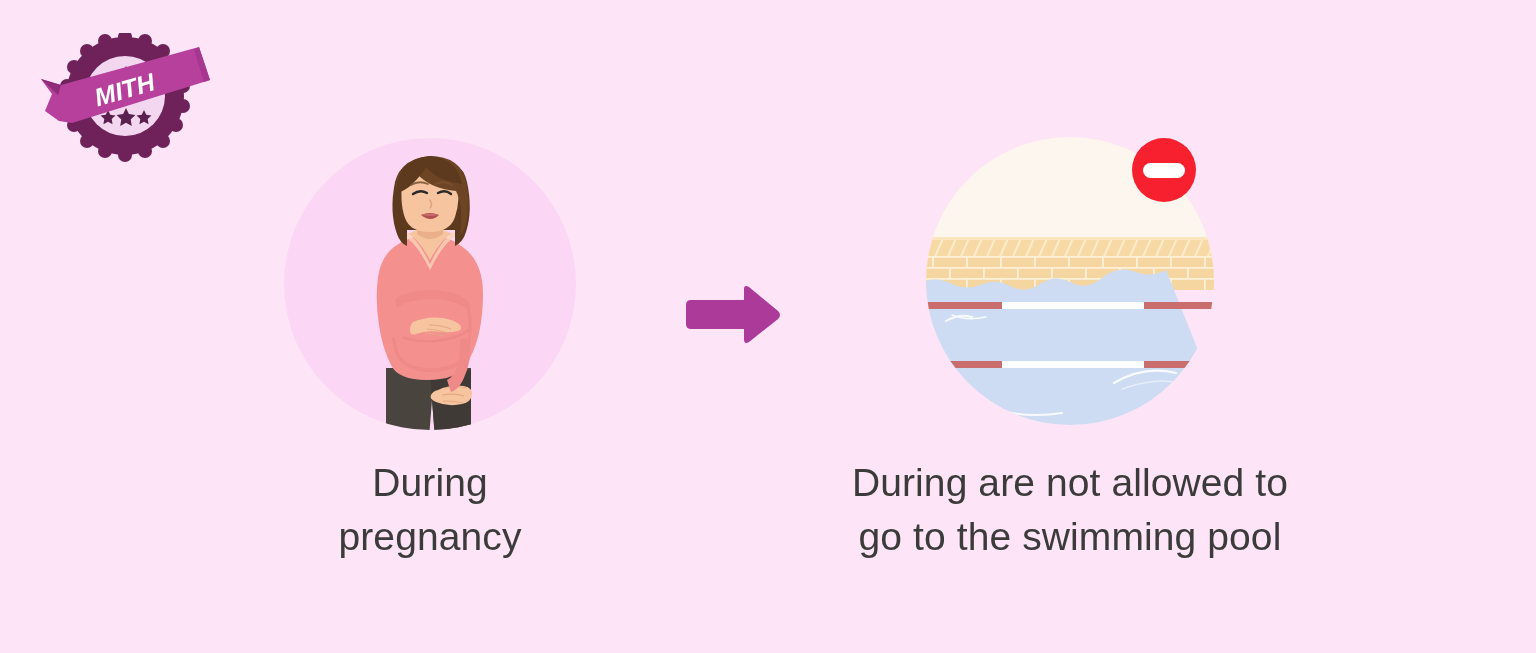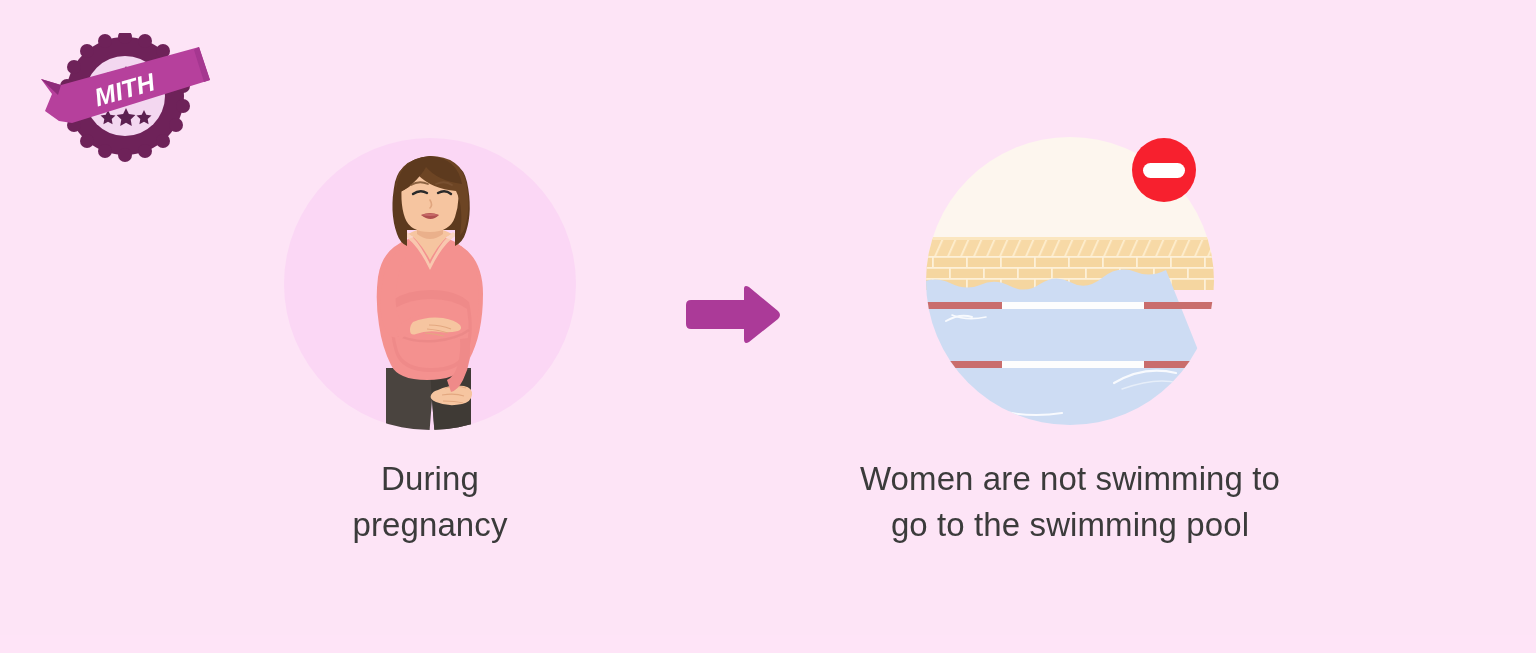--- a/index.html
+++ b/index.html
@@ -64,21 +64,21 @@
     top: 135px;
     width: 292px;
     height: 292px;
   }
 
   
   .caption {
     position: absolute;
     text-align: center;
     color: #3b3b3b;
-    font-size: 33px;
+    font-size: 39px;
     line-height: 1.38;
     font-weight: 400;
     letter-spacing: 0.1px;
     white-space: pre-line;
   }
   .caption-left {
     left: 250px;
     top: 456px;
     width: 360px;
   }
@@ -331,17 +331,17 @@
 
       <g>
         <circle cx="238" cy="35" r="32" fill="#f7202e"></circle>
         <rect x="217" y="28" width="42" height="15" rx="7.5" fill="#ffffff"></rect>
       </g>
     </svg>
   </div>
 
   <div class="caption caption-left">During
 pregnancy</div>
-  <div class="caption caption-right">Women are not swimming to
+  <div class="caption caption-right">During are not allowed to
 go to the swimming pool</div>
 
   <div class="bottom-strip"></div>
 </div>
 
 </body></html>

